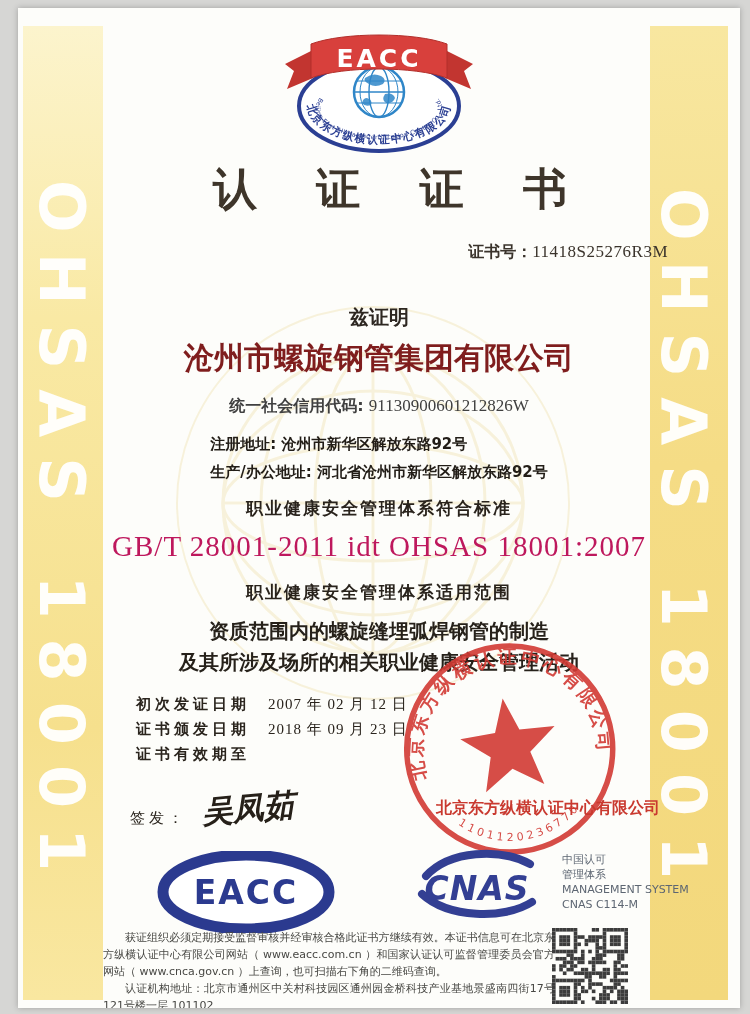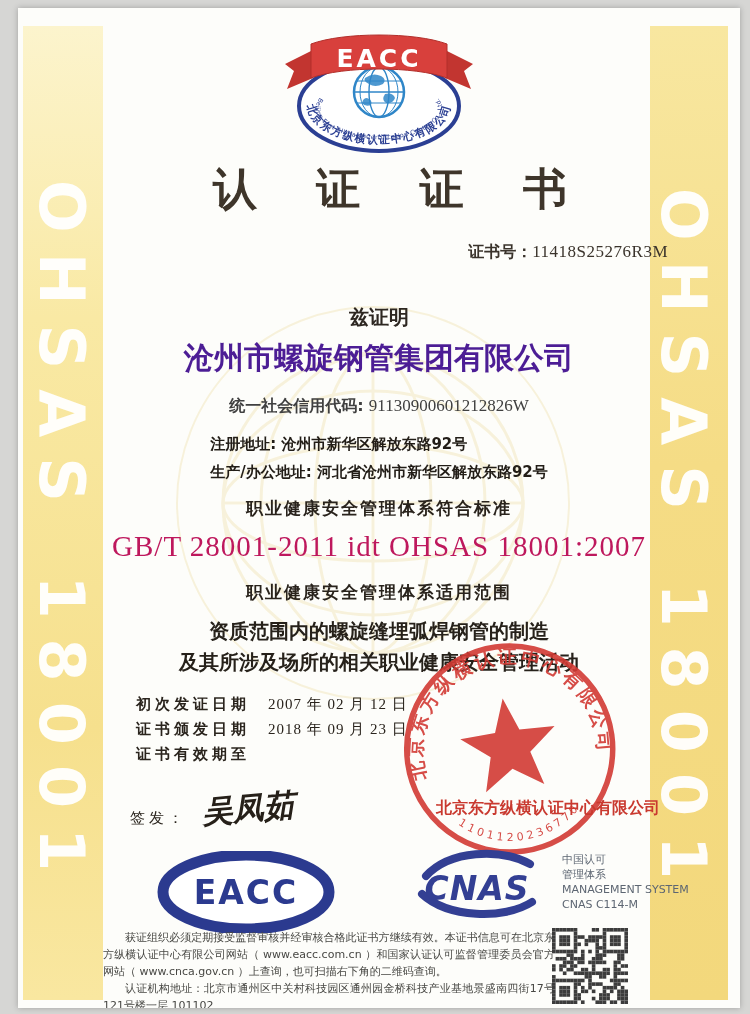--- a/index.html
+++ b/index.html
@@ -18,21 +18,21 @@
   .watermark{position:absolute;left:150px;top:290px;opacity:.55;pointer-events:none;}
   
   .emblem{position:absolute;left:50%;top:26px;transform:translateX(-50%);}
   
   .title{position:absolute;left:0;right:0;top:152px;text-align:center;font-size:44px;font-weight:bold;
          color:#3e352a;letter-spacing:22px;text-indent:22px;padding-left:22px;}
   .certno{position:absolute;right:72px;top:234px;font-size:16px;color:#3a332b;}
   .certno .lab{font-weight:600;}
   .certno .val{font-family:"Liberation Serif","DejaVu Serif",serif;font-size:17px;letter-spacing:.5px;}
   .intro{position:absolute;left:0;right:0;top:296px;text-align:center;font-size:20px;font-weight:600;color:#2d2721;}
-  .company{position:absolute;left:0;right:0;top:330px;text-align:center;font-size:30px;font-weight:bold;color:#4c1d95;}
+  .company{position:absolute;left:0;right:0;top:330px;text-align:center;font-size:30px;font-weight:bold;color:#7f1d1d;}
   .credit{position:absolute;left:0;right:0;top:388px;text-align:center;font-size:16px;color:#404040;}
   .credit .lab{font-weight:bold;}
   .credit .val{font-family:"Liberation Serif","DejaVu Serif",serif;font-size:17px;}
   .addr-block{position:absolute;left:0;right:0;top:422px;text-align:center;}
   .addr-inner{display:inline-block;text-align:left;}
   .addr{font-size:15px;font-weight:bold;color:#221d17;line-height:28px;}
   .h-std{position:absolute;left:0;right:0;top:489px;text-align:center;font-size:17px;font-weight:bold;
          color:#29231c;letter-spacing:2px;}
   .standard{position:absolute;left:0;right:0;top:522px;text-align:center;font-size:29px;color:#be185d;
             font-family:"Liberation Serif","DejaVu Serif",serif;letter-spacing:1px;}

